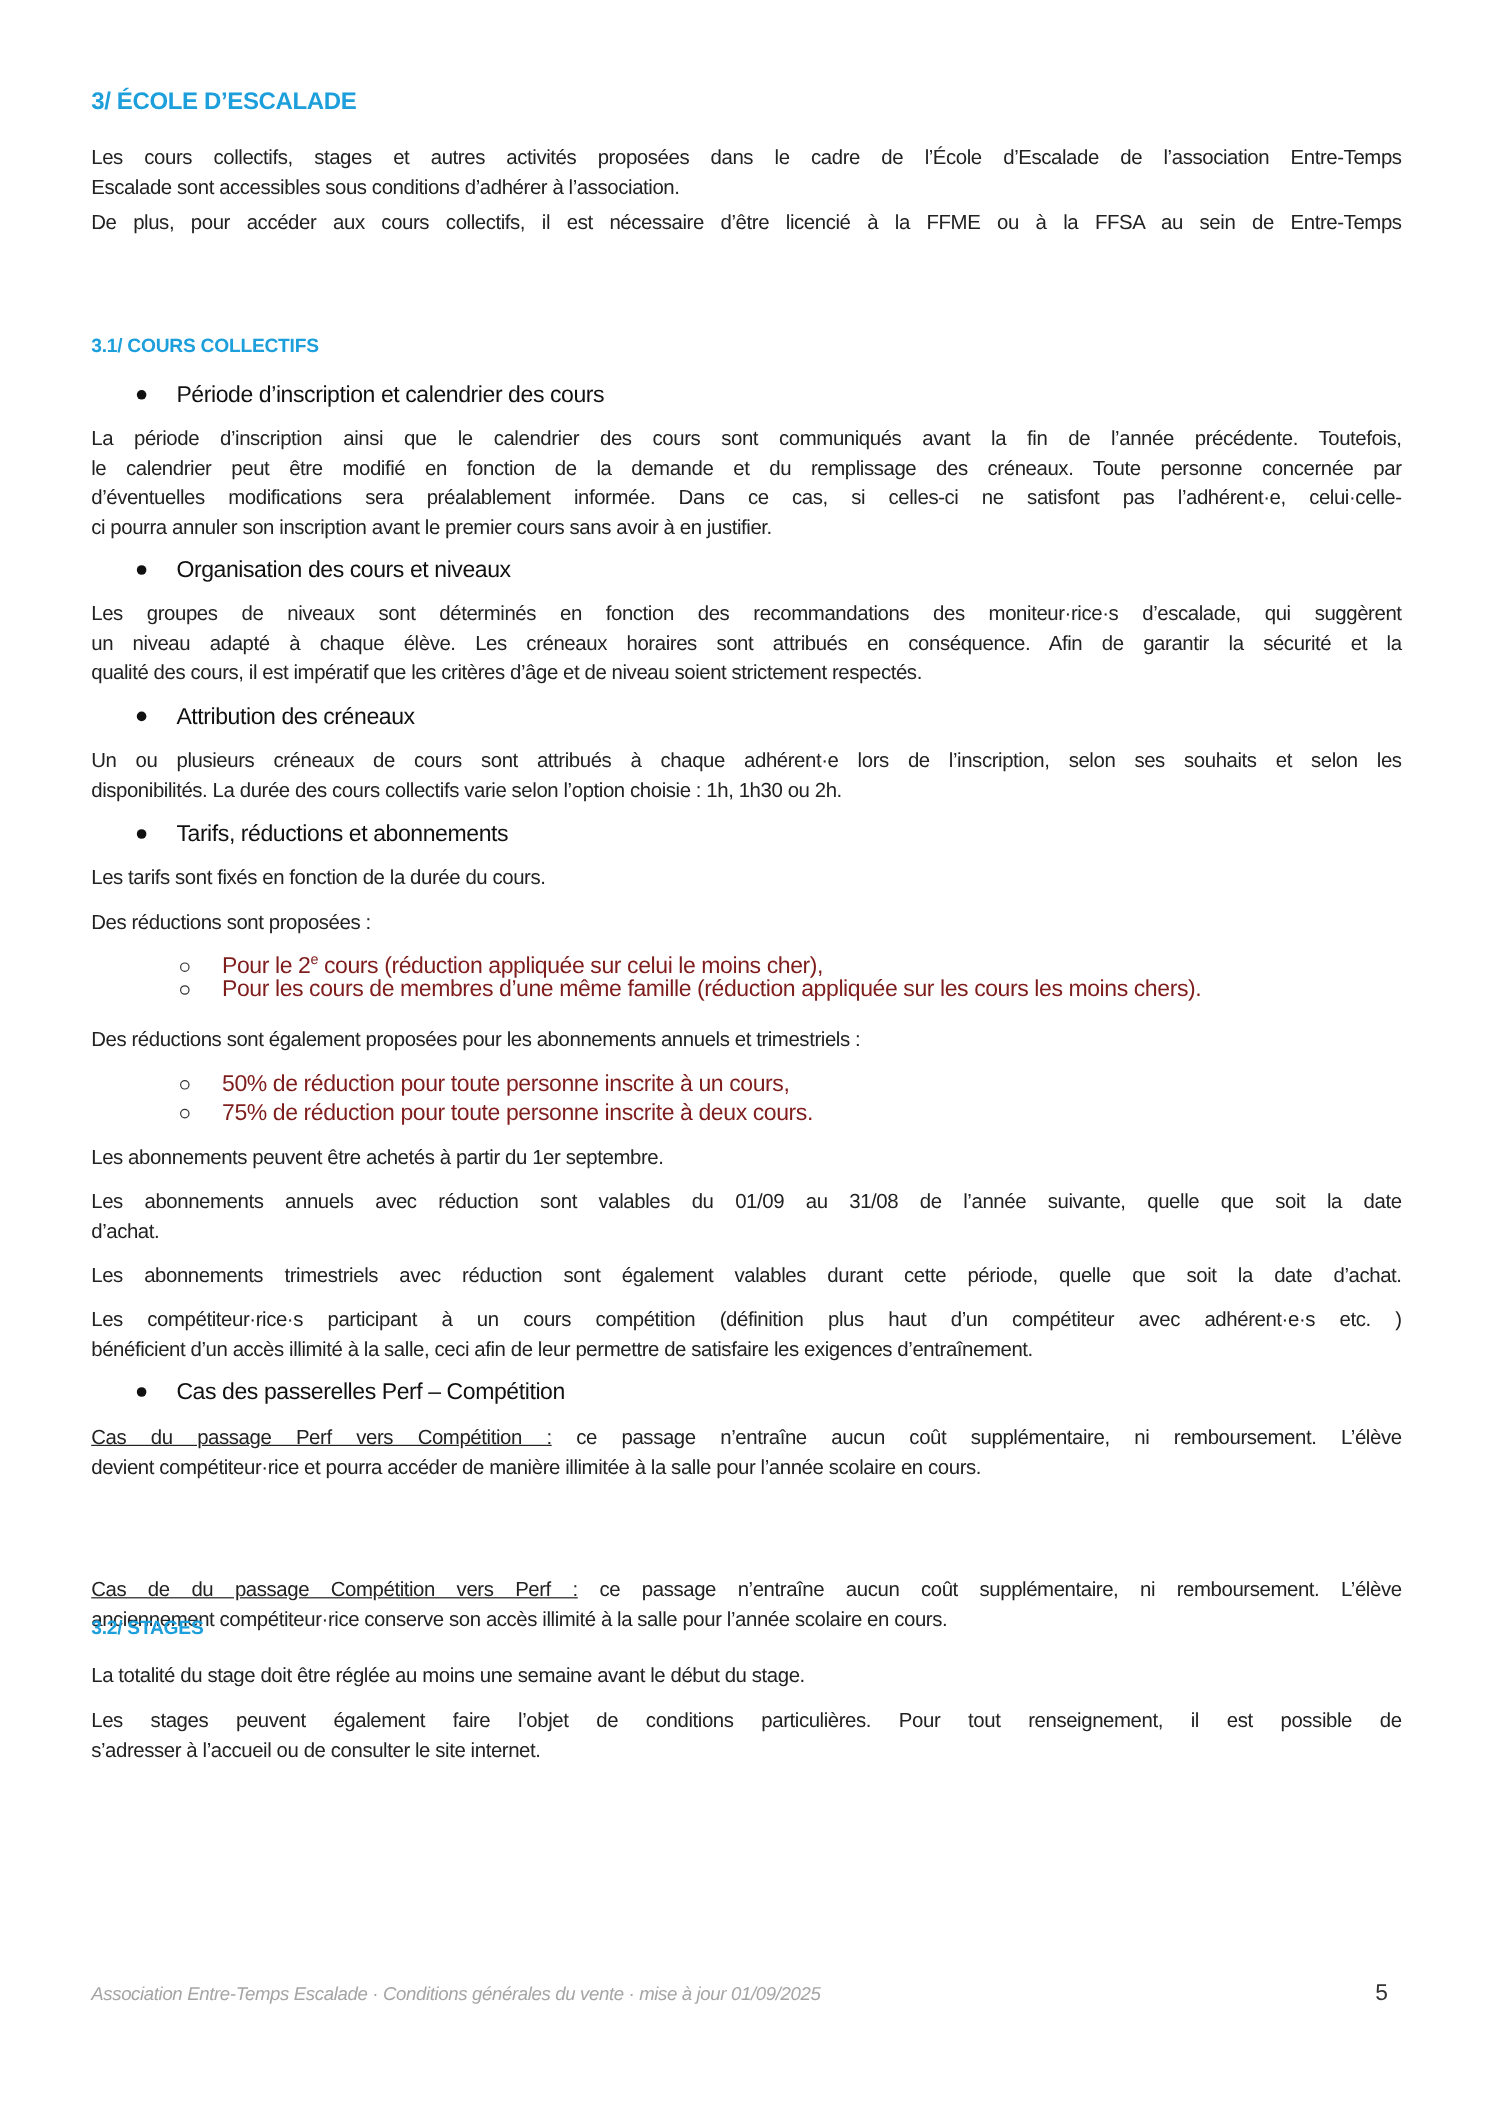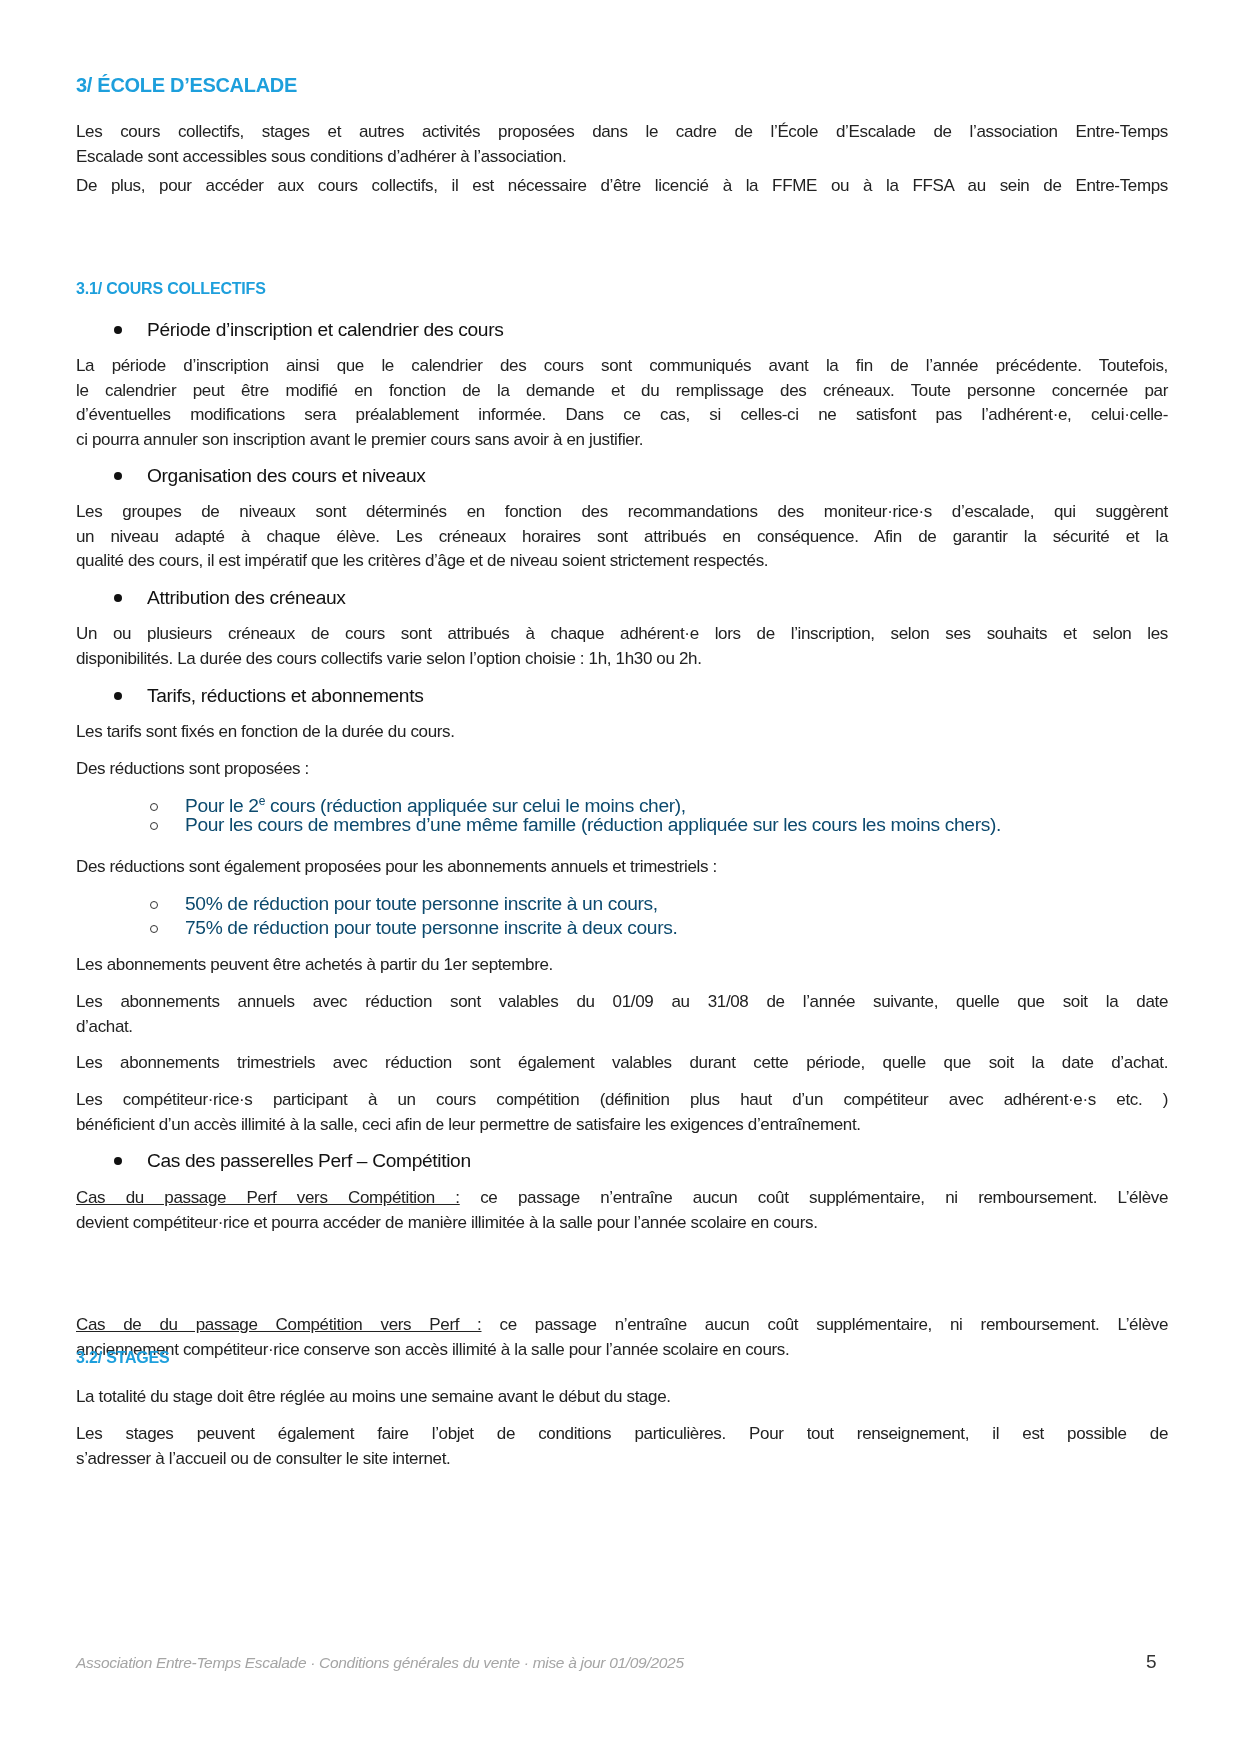--- a/index.html
+++ b/index.html
@@ -75,21 +75,21 @@
       background: #111;
       position: relative;
       top: -2px;
       margin-right: 25px;
     }
     .sub-item {
       position: absolute;
       left: 74px;
       font-size: 19.2px;
       line-height: 24px;
-      color: #0c4a6e;
+      color: #7f1d1d;
       letter-spacing: -0.35px;
       white-space: nowrap;
     }
     .sub-item .circ {
       display: inline-block;
       width: 6px;
       height: 6px;
       border: 1.3px solid #333;
       border-radius: 50%;
       position: relative;

